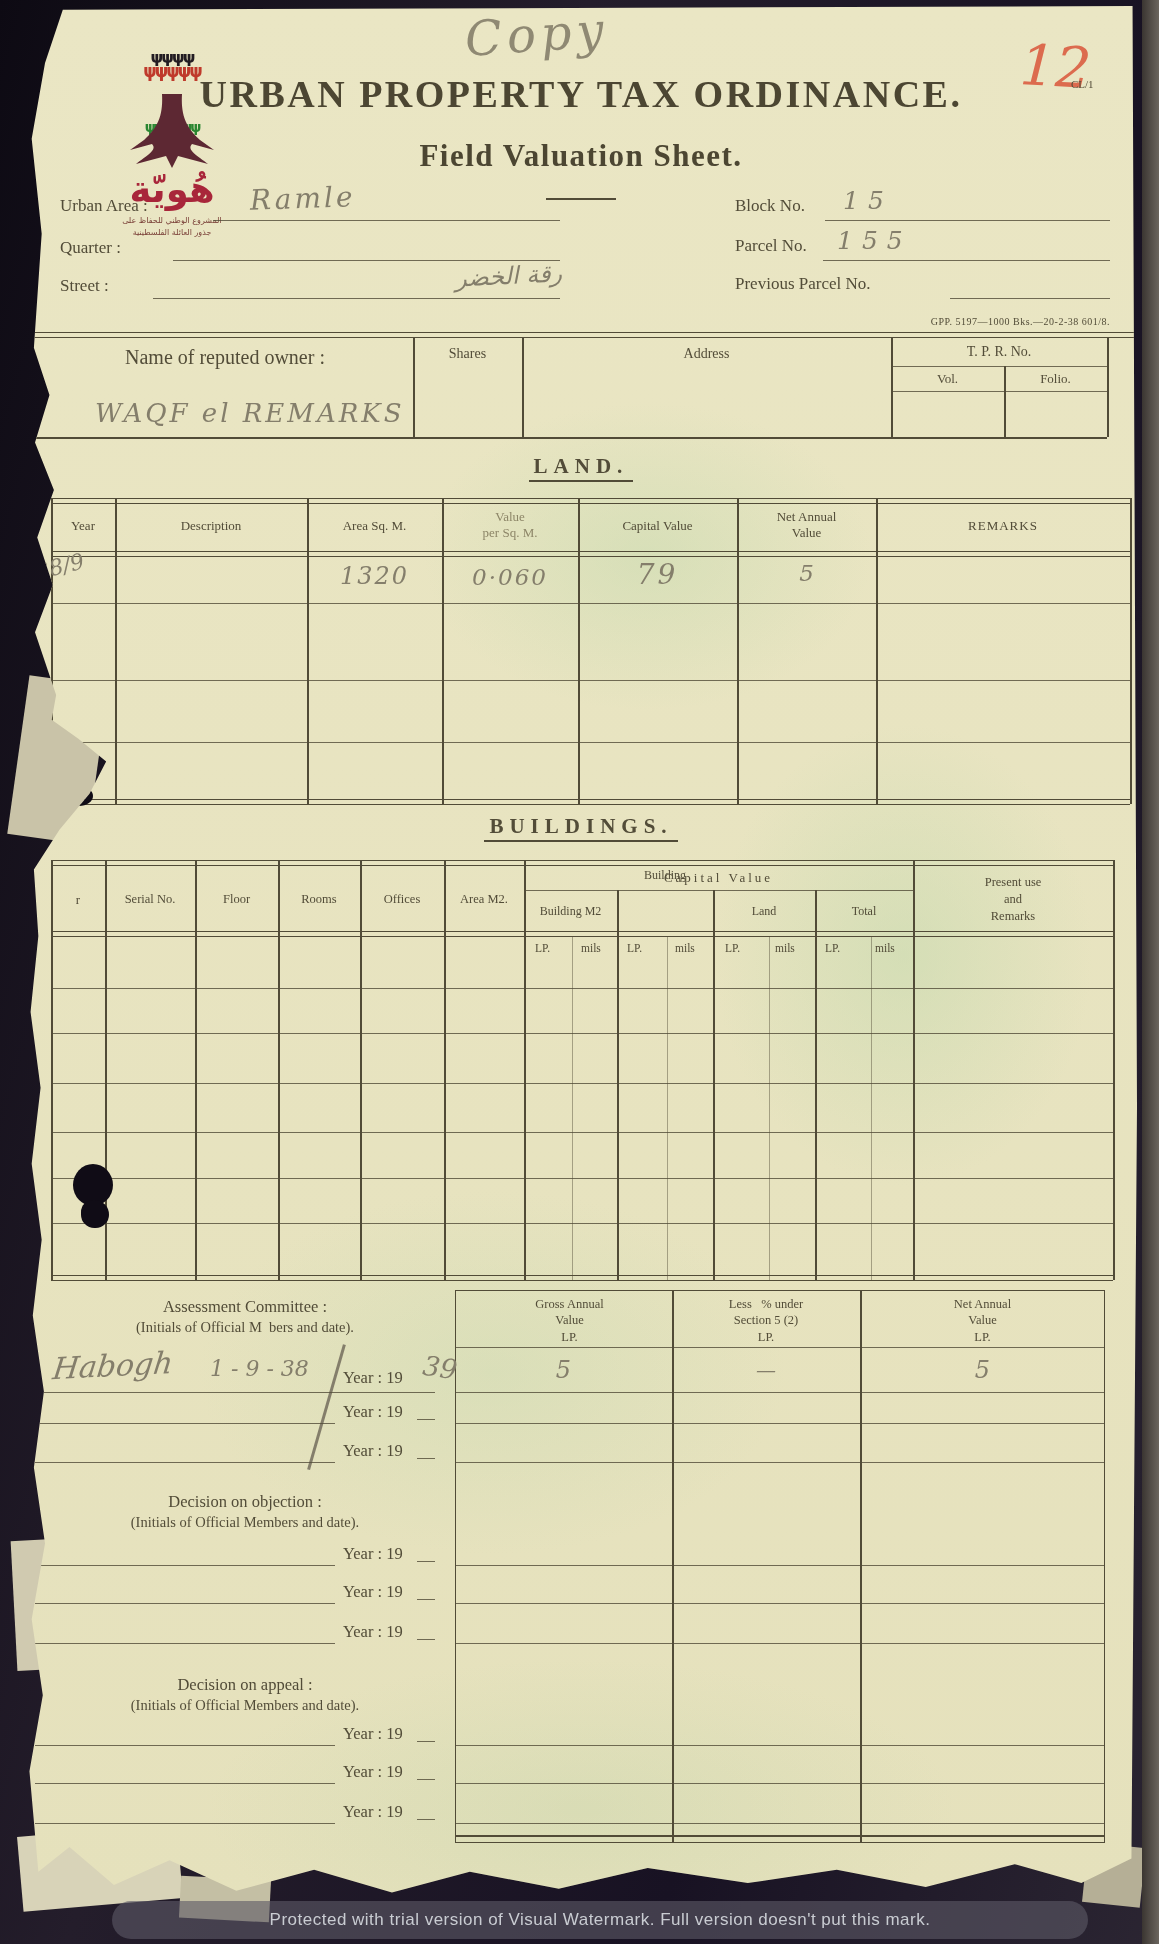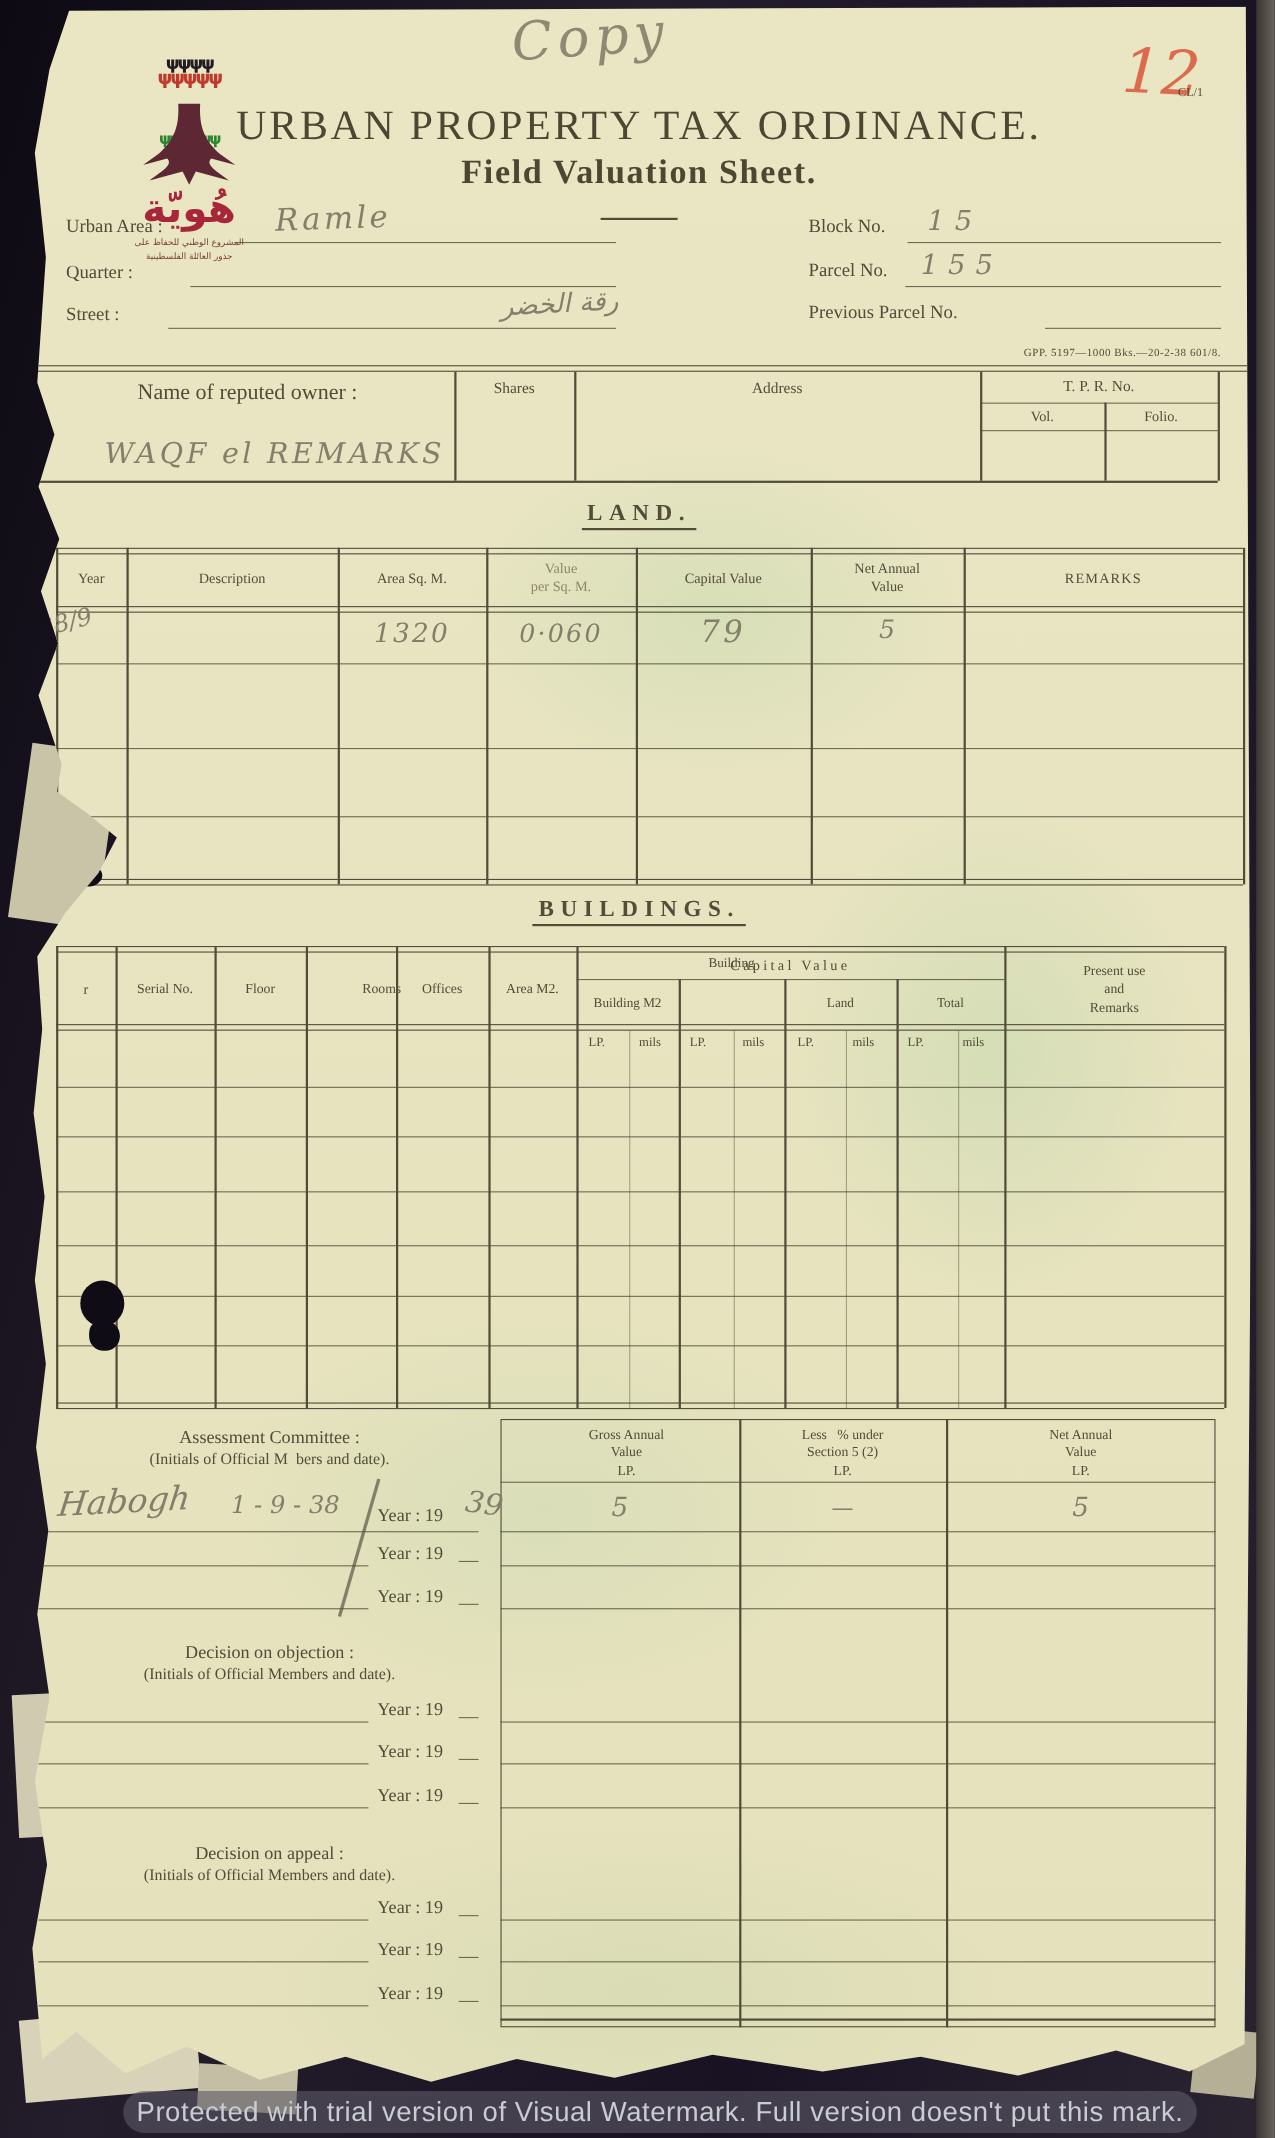--- a/index.html
+++ b/index.html
@@ -29,21 +29,21 @@
   .pre{white-space:pre-line;}
   .hw{position:absolute;font-family:"DejaVu Serif",serif;font-style:italic;color:#847e6b;}
   .hr{position:absolute;height:1.7px;background:#514b37;}
   .thin{height:1.2px;background:rgba(81,75,55,.8);}
   .vr{position:absolute;width:1.7px;background:#514b37;}
   .vthin{position:absolute;width:1.1px;background:rgba(81,75,55,.45);}
   .dbl{position:absolute;height:6px;border-top:1.8px solid #514b37;border-bottom:1.8px solid #514b37;box-sizing:border-box;}
   .blot{position:absolute;background:#100c16;border-radius:50%;}
   .wm{position:absolute;left:112px;top:1901px;width:976px;height:38px;border-radius:19px;
       background:rgba(92,88,102,.62);color:#c9ccd2;font-family:"Liberation Sans",sans-serif;
-      font-size:25px;display:flex;align-items:center;justify-content:center;letter-spacing:.5px;}
+      font-size:17px;display:flex;align-items:center;justify-content:center;letter-spacing:.5px;}
   .canopy{position:absolute;left:0;width:170px;text-align:center;font-family:"DejaVu Sans",sans-serif;font-weight:bold;line-height:1;}
 </style>
 </head>
 <body>
 
 <div class="stage">
 
   <div class="sliver" style="left:18px;top:680px;width:80px;height:160px;background:#c9c3a8;transform:rotate(8deg);"></div>
   <div class="sliver" style="left:14px;top:1540px;width:42px;height:130px;background:#d0cab0;transform:rotate(-3deg);"></div>
   <div class="sliver" style="left:20px;top:1830px;width:160px;height:75px;background:#d8d3b8;transform:rotate(-5deg);"></div>
@@ -62,21 +62,21 @@
       <div class="canopy" style="top:13px;font-size:17px;color:#bf3a2b;letter-spacing:-2px;">ψψψψψ</div>
       <div class="canopy" style="top:27px;font-size:14px;color:#2a8631;letter-spacing:-2px;margin-top:43px;">ψψψψψψ</div>
       <svg width="92" height="82" viewBox="0 0 92 82" style="position:absolute;left:39px;top:44px;">
         <path d="M36 0 L56 0 C55 18 58 32 74 46 L88 56 L66 50 C60 56 72 62 82 70 L52 62 L46 74 L40 62 L10 70 C20 62 32 56 26 50 L4 56 L18 46 C34 32 37 18 36 0 Z" fill="#5d2833"></path>
       </svg>
       <div style="position:absolute;left:0;top:118px;width:170px;text-align:center;font-family:'DejaVu Sans',sans-serif;font-weight:bold;font-size:37px;color:#a8263a;">هُويّة</div>
       <div style="position:absolute;left:0;top:166px;width:170px;text-align:center;font-family:'DejaVu Sans',sans-serif;font-size:8px;color:#7a4038;">المشروع الوطني للحفاظ على</div>
       <div style="position:absolute;left:0;top:178px;width:170px;text-align:center;font-family:'DejaVu Sans',sans-serif;font-size:8px;color:#7a4038;">جذور العائلة الفلسطينية</div>
     </div>
 
-    <div class="lbl c" style="left:0;right:0;top:66px;font-size:38px;font-weight:normal;letter-spacing:2.5px;color:#4c4632;margin-top:20px;">URBAN PROPERTY TAX ORDINANCE.</div>
+    <div class="lbl c" style="left:0;right:0;top:66px;font-size:38px;font-weight:bold;letter-spacing:2.5px;color:#4c4632;">URBAN PROPERTY TAX ORDINANCE.</div>
     <div class="lbl c" style="left:0;right:0;top:132px;font-size:31px;font-weight:bold;letter-spacing:1.5px;color:#4c4632;">Field Valuation Sheet.</div>
     <div class="hr" style="left:521px;top:192px;width:70px;height:2px;"></div>
 
     <div class="lbl" style="left:35px;top:190px;font-size:17px;">Urban Area :</div>
     <div class="hw" style="left:225px;top:176px;font-size:28px;letter-spacing:3px;transform:rotate(-2deg);">Ramle</div>
     <div class="hr thin" style="left:188px;top:214px;width:347px;"></div>
 
     <div class="lbl" style="left:35px;top:232px;font-size:17px;">Quarter :</div>
     <div class="hr thin" style="left:148px;top:254px;width:387px;"></div>
 
@@ -171,21 +171,21 @@
     <div class="vr" style="left:790px;top:884px;height:390px;"></div>
     <div class="vr" style="left:888px;top:854px;height:420px;"></div>
     <div class="vr" style="left:1088px;top:854px;height:420px;"></div>
     <div class="vthin" style="left:547px;top:931px;height:343px;"></div>
     <div class="vthin" style="left:642px;top:931px;height:343px;"></div>
     <div class="vthin" style="left:744px;top:931px;height:343px;"></div>
     <div class="vthin" style="left:846px;top:931px;height:343px;"></div>
     <div class="lbl c" style="left:26px;top:886px;width:54px;font-size:13px;">r</div>
     <div class="lbl c" style="left:80px;top:886px;width:90px;font-size:12.5px;">Serial No.</div>
     <div class="lbl c" style="left:170px;top:886px;width:83px;font-size:12.5px;">Floor</div>
-    <div class="lbl c" style="left:253px;top:886px;width:82px;font-size:12.5px;padding-left:28px;">Rooms</div>
+    <div class="lbl c" style="left:253px;top:886px;width:82px;font-size:12.5px;">Rooms</div>
     <div class="lbl c" style="left:335px;top:886px;width:84px;font-size:12.5px;">Offices</div>
     <div class="lbl c" style="left:419px;top:886px;width:80px;font-size:12.5px;">Area M2.</div>
     <div class="lbl c" style="left:499px;top:864px;width:389px;font-size:13px;letter-spacing:3px;">Capital Value</div>
     <div class="lbl c" style="left:499px;top:898px;width:93px;font-size:12px;">Building M2</div>
     <div class="lbl c" style="left:592px;top:862px;width:96px;font-size:12px;">Building</div>
     <div class="lbl c" style="left:688px;top:898px;width:102px;font-size:12px;">Land</div>
     <div class="lbl c" style="left:790px;top:898px;width:98px;font-size:12px;">Total</div>
     <div class="lbl c pre" style="left:888px;top:868px;width:200px;font-size:12.5px;line-height:1.35;">Present use
 and
 Remarks</div>

